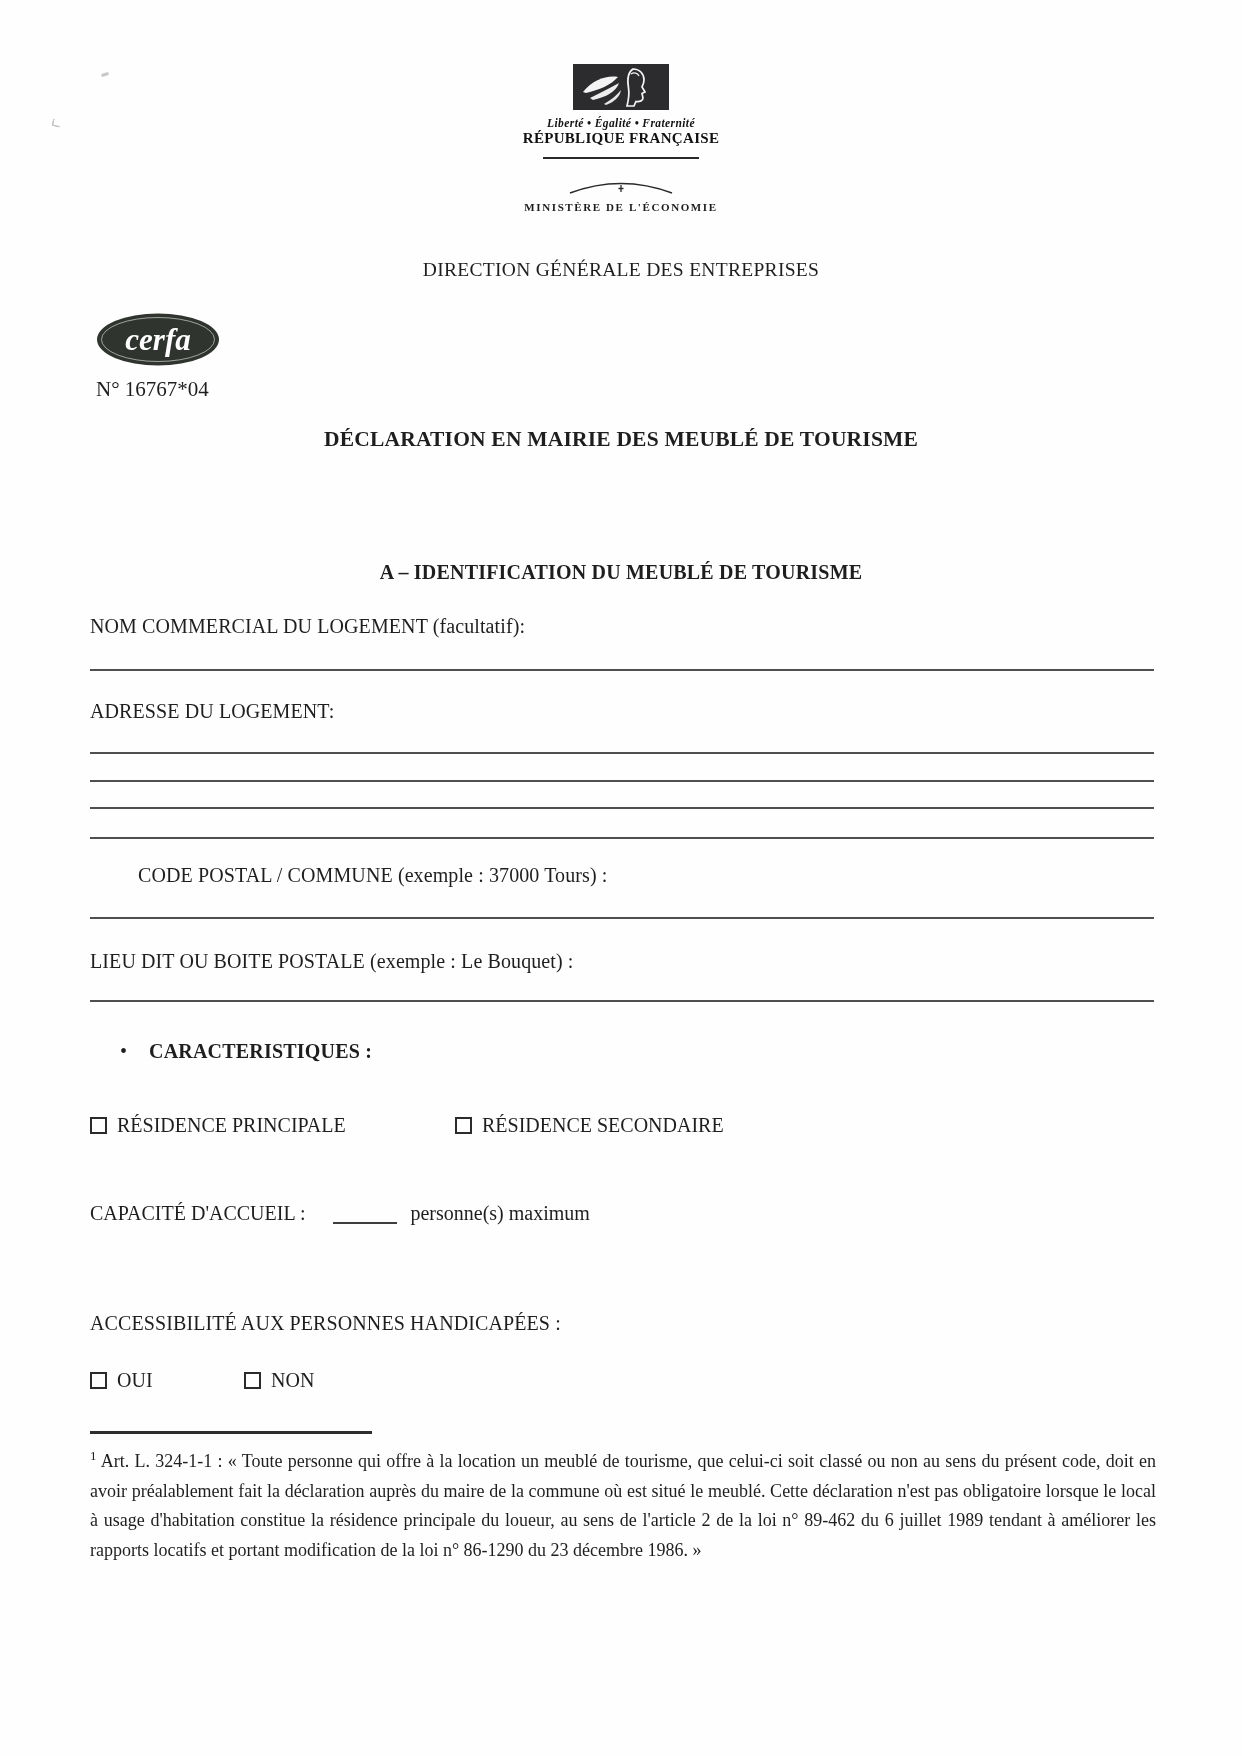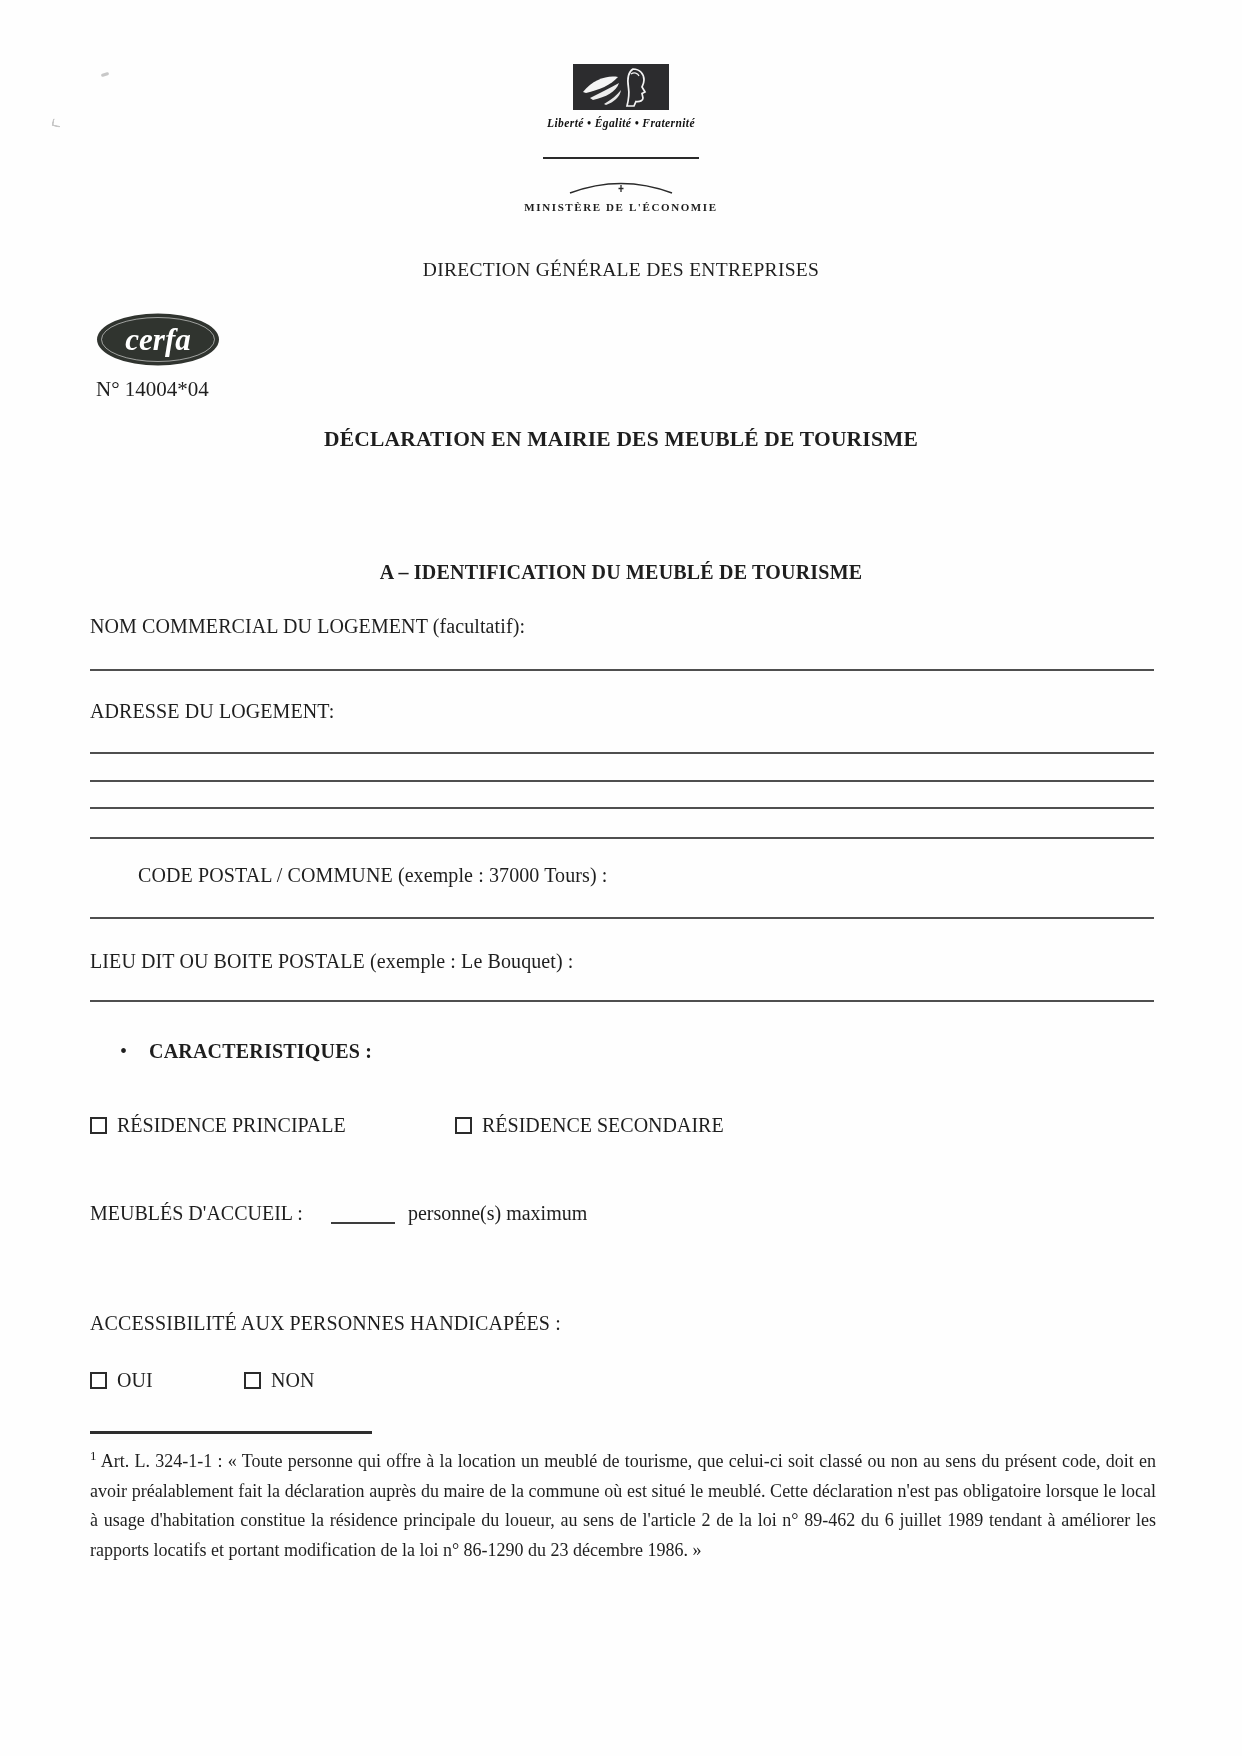--- a/index.html
+++ b/index.html
@@ -82,41 +82,42 @@
   <div class="abs centered logo-block">
     <svg width="96" height="46" viewBox="0 0 96 46">
       <rect width="96" height="46" fill="#2c2c2e"></rect>
       <path d="M10 28 C20 15, 35 11, 45 13 C38 21, 26 26, 13 29 Z" fill="#f4f4f4"></path>
       <path d="M17 34 C27 29, 37 24, 46 19 C43 28, 33 33, 20 36 Z" fill="#ededed"></path>
       <path d="M31 40 C38 36, 44 31, 48 26 C47 33, 41 38, 33 41 Z" fill="#e6e6e6"></path>
       <path d="M60 5 C67 5, 71 10, 71 16 C71 19, 70 21, 69 23 L72 28 L69 29.5 L70 34 C70 36.5, 67 38, 63 37.5 L61 42 L54 42 C55.5 36, 56.5 30, 55.5 24 C54 15, 55 8, 60 5 Z" fill="none" stroke="#f4f4f4" stroke-width="1.7"></path>
       <path d="M58 10 C61 8, 65 9, 66 12" fill="none" stroke="#f4f4f4" stroke-width="1.2"></path>
     </svg>
     <div class="logo-motto">Liberté • Égalité • Fraternité</div>
+    <div class="logo-republique">RÉPUBLIQUE FRANÇAISE</div>
   </div>
 
   <div class="abs header-divider"></div>
 
   <div class="abs centered ministry-block">
     <svg width="110" height="17" viewBox="0 0 110 17">
       <path d="M4 14 Q55 -5 106 14" fill="none" stroke="#2a2a2a" stroke-width="1.6"></path>
       <path d="M55 6 L55 13 M52.5 9.5 L57.5 9.5" stroke="#2a2a2a" stroke-width="1.3"></path>
     </svg>
     <div class="ministry-line">MINISTÈRE DE L'ÉCONOMIE</div>
   </div>
 
   <div class="abs centered direction-line">DIRECTION GÉNÉRALE DES ENTREPRISES</div>
 
   <div class="abs cerfa-block">
     <svg width="124" height="53" viewBox="0 0 124 53">
       <ellipse cx="62" cy="26.5" rx="61" ry="26" fill="#30342f"></ellipse>
       <ellipse cx="62" cy="26.5" rx="56.5" ry="22" fill="none" stroke="#fbfbfb" stroke-width="1" opacity="0.55"></ellipse>
       <text x="62" y="37" text-anchor="middle" font-family="Liberation Serif, serif" font-style="italic" font-weight="bold" font-size="31" fill="#ffffff">cerfa</text>
     </svg>
-    <div class="cerfa-num">N° 14004*04</div>
+    <div class="cerfa-num">N° 16767*04</div>
   </div>
 
   <div class="abs centered doc-title">DÉCLARATION EN MAIRIE DES MEUBLÉ DE TOURISME</div>
 
 
   <div class="abs centered section-heading">A – IDENTIFICATION DU MEUBLÉ DE TOURISME</div>
 
   <div class="abs field-label" style="left:90px; top:615px;">NOM COMMERCIAL DU LOGEMENT (facultatif):</div>
   <div class="abs write-line" style="top:669px;">
     <span class="val"></span>
@@ -151,21 +152,21 @@
   <div class="abs check-row" style="top:1114px;">
     <span class="check-col-1">
       <span class="cbx"></span><span class="check-label">RÉSIDENCE PRINCIPALE</span>
     </span>
     <span class="check-col-2">
       <span class="cbx"></span><span class="check-label">RÉSIDENCE SECONDAIRE</span>
     </span>
   </div>
 
 
-  <div class="abs inline-field" style="top:1202px;"><span>MEUBLÉS D'ACCUEIL :</span><span class="blank blank-capacite"><span></span></span><span>personne(s) maximum</span></div>
+  <div class="abs inline-field" style="top:1202px;"><span>CAPACITÉ D'ACCUEIL :</span><span class="blank blank-capacite"><span></span></span><span>personne(s) maximum</span></div>
 
 
   <div class="abs field-label" style="left:90px; top:1312px;">ACCESSIBILITÉ AUX PERSONNES HANDICAPÉES :</div>
 
   <div class="abs check-row" style="top:1369px;">
     <span class="check-col-1">
       <span class="cbx"></span><span class="check-label">OUI</span>
     </span>
     <span class="check-col-non">
       <span class="cbx"></span><span class="check-label">NON</span>

